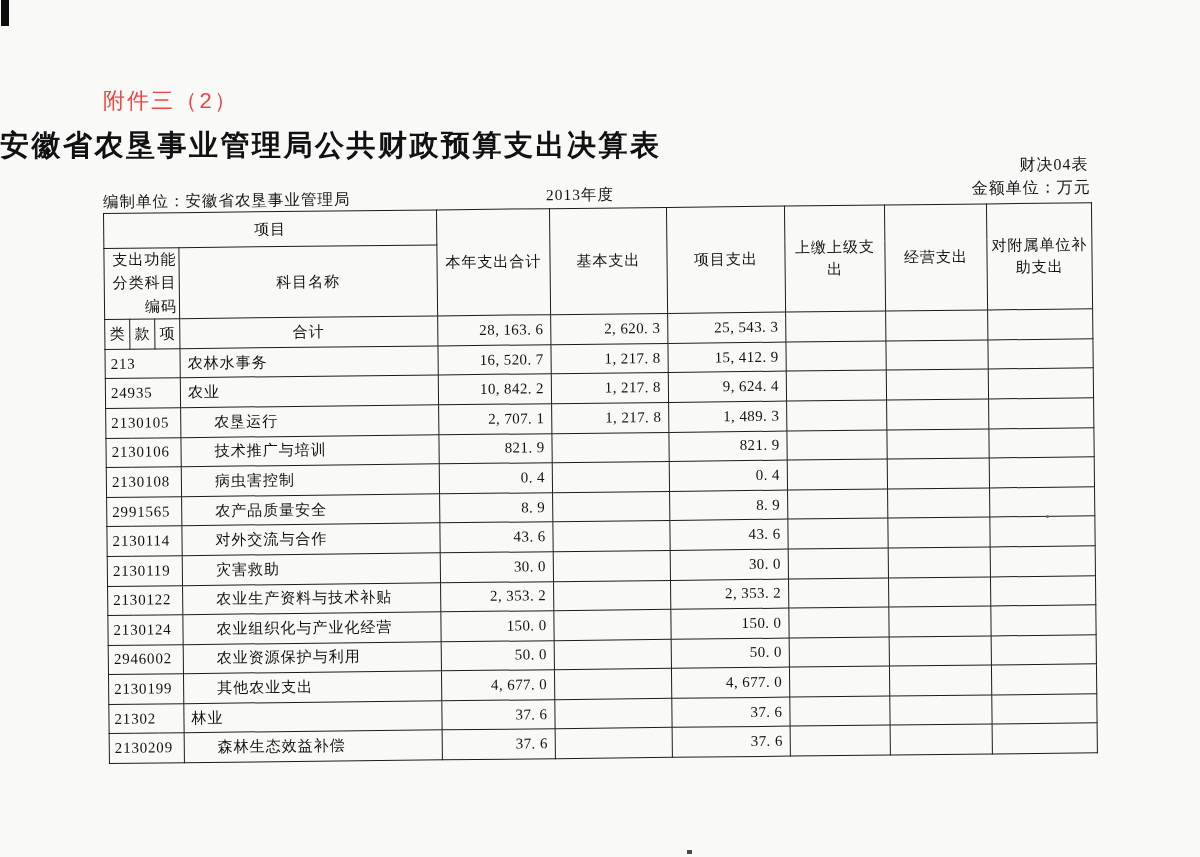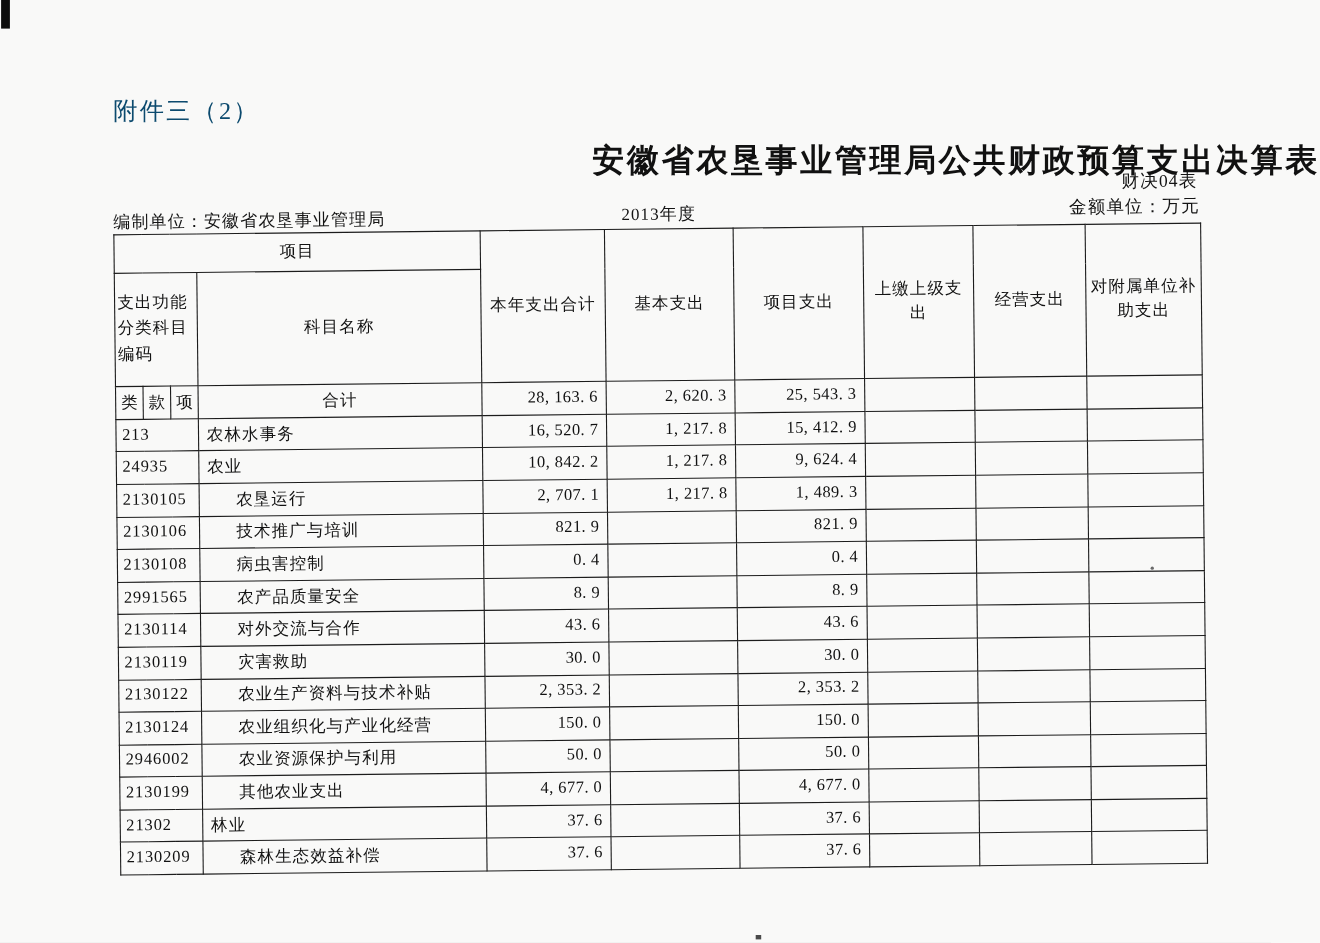--- a/index.html
+++ b/index.html
@@ -17,27 +17,28 @@
     position: absolute;
     left: 1px; top: 0;
     width: 8px; height: 26px;
     background: #0d0d0d;
   }
   .attachment {
     position: absolute;
     left: 103px; top: 86px;
     font-size: 22px;
     letter-spacing: 2px;
-    color: #0c4a6e;
+    color: #ef4444;
+    font-family: Liberation Mono, monospace;
   }
   .title {
     position: absolute;
     left: 0; top: 126px;
     width: 1200px;
-    text-align: right;
+    text-align: left;
     font-size: 29px;
     font-weight: bold;
     letter-spacing: 2.5px;
     color: #111;
   }
   .skew-wrap {
     position: absolute;
     left: 103px; top: 213px;
     width: 988px;
     transform: rotate(-0.62deg);
@@ -59,41 +60,40 @@
     position: absolute;
     left: 0; top: -21px;
     font-size: 15.5px;
     letter-spacing: 1px;
   }
   .year-label {
     position: absolute;
     left: 443px; top: -23px;
     font-size: 15.5px;
     letter-spacing: 1px;
-    margin-left: 19px;
   }
   table.fin {
     border-collapse: collapse;
     table-layout: fixed;
     width: 988px;
     background: transparent;
   }
   table.fin td {
     border: 1.4px solid #1c1c1c;
     font-size: 15px;
     color: #121212;
     overflow: hidden;
     vertical-align: middle;
   }
   tr.r1 { height: 35px; }
   tr.r2 { height: 64px; }
   tr.r3 { height: 30px; }
   tr.dr { height: 29.6px; }
   td.ch { text-align: center; letter-spacing: 1px; padding: 0 3px; line-height: 1.5; }
-  td.code-head { text-align: left; padding: 16px 2px; font-size: 14.5px; line-height: 1.55; letter-spacing: 1px; }
+  td.code-head { text-align: right; padding: 0 2px; font-size: 14.5px; line-height: 1.55; letter-spacing: 1px; }
   td.klp { text-align: center; font-size: 14.5px; padding: 0; }
   td.code { padding-left: 5px; letter-spacing: 0.8px; font-size: 15px; }
   td.name { padding-left: 7px; letter-spacing: 1px; }
   td.name.center { text-align: center; padding-left: 0; }
   td.name.indent { padding-left: 33px; }
   td.num { text-align: right; padding-right: 7px; letter-spacing: 0.4px; font-size: 15px; white-space: nowrap; }
   .speck1 { position: absolute; left: 1046px; top: 515px; width: 3px; height: 3px; background: #6a6a6a; border-radius: 50%; }
   .speck2 { position: absolute; left: 687px; top: 850px; width: 5px; height: 4px; background: #4a4a4a; }
 </style>
 </head>

